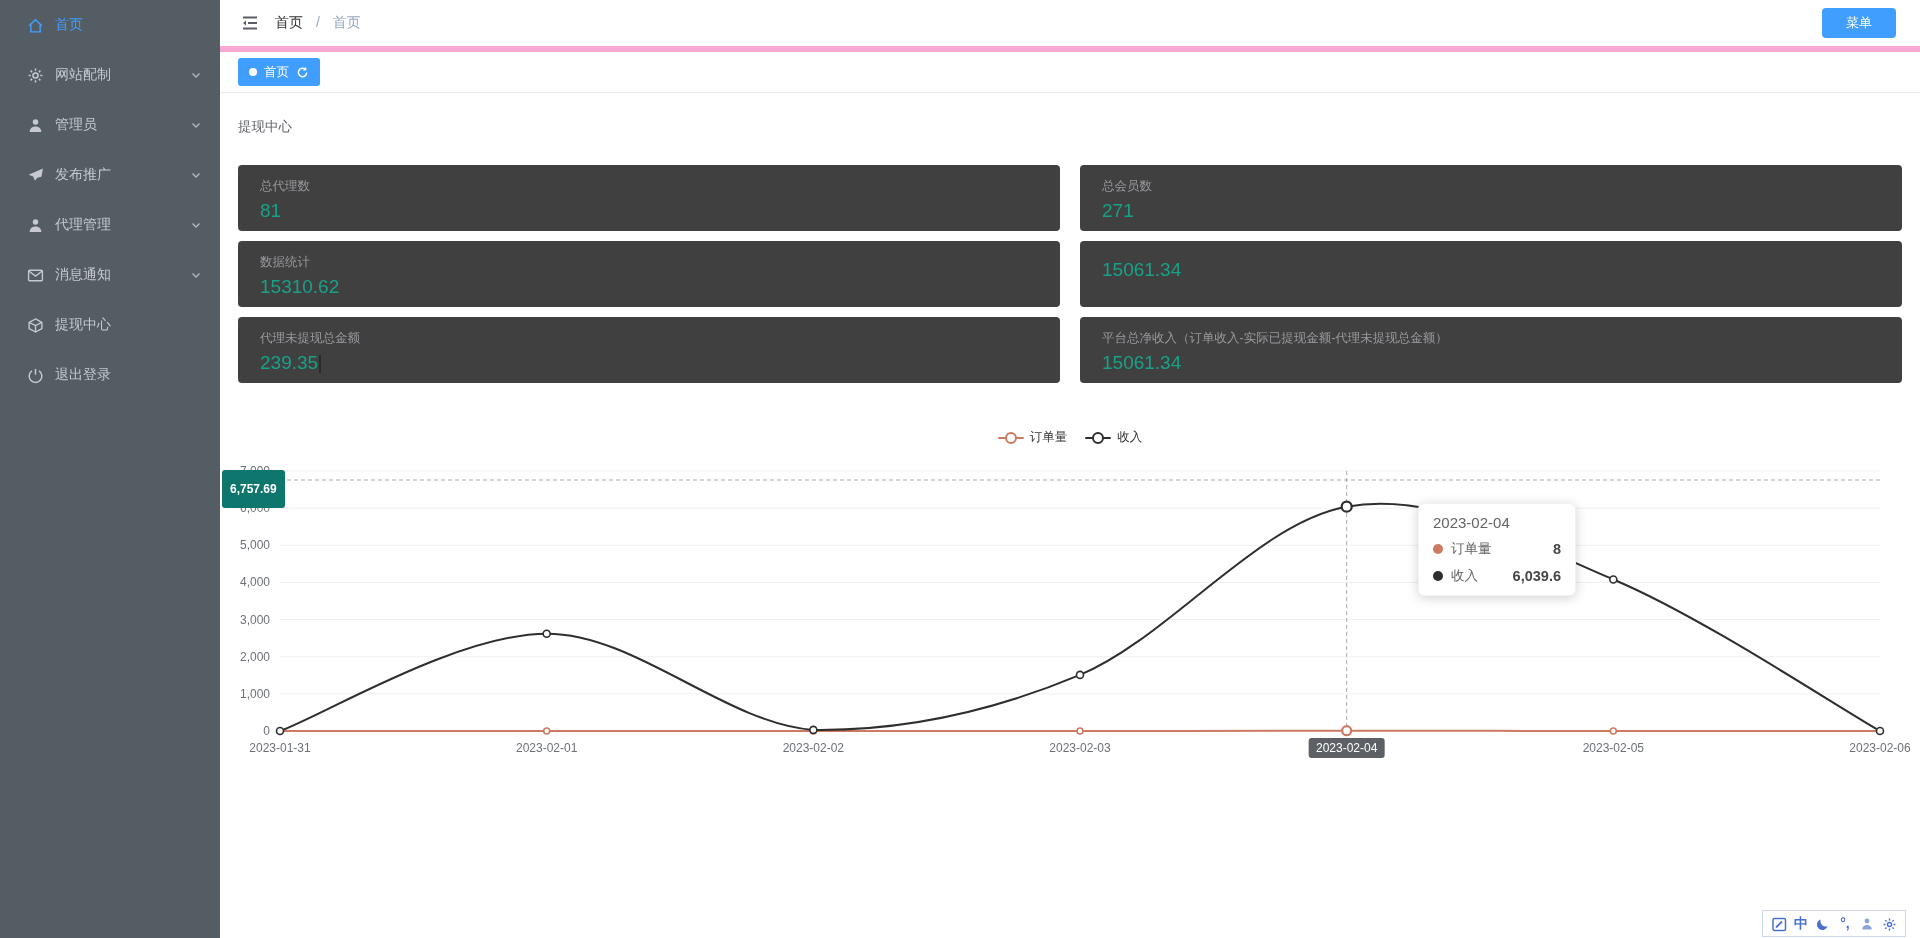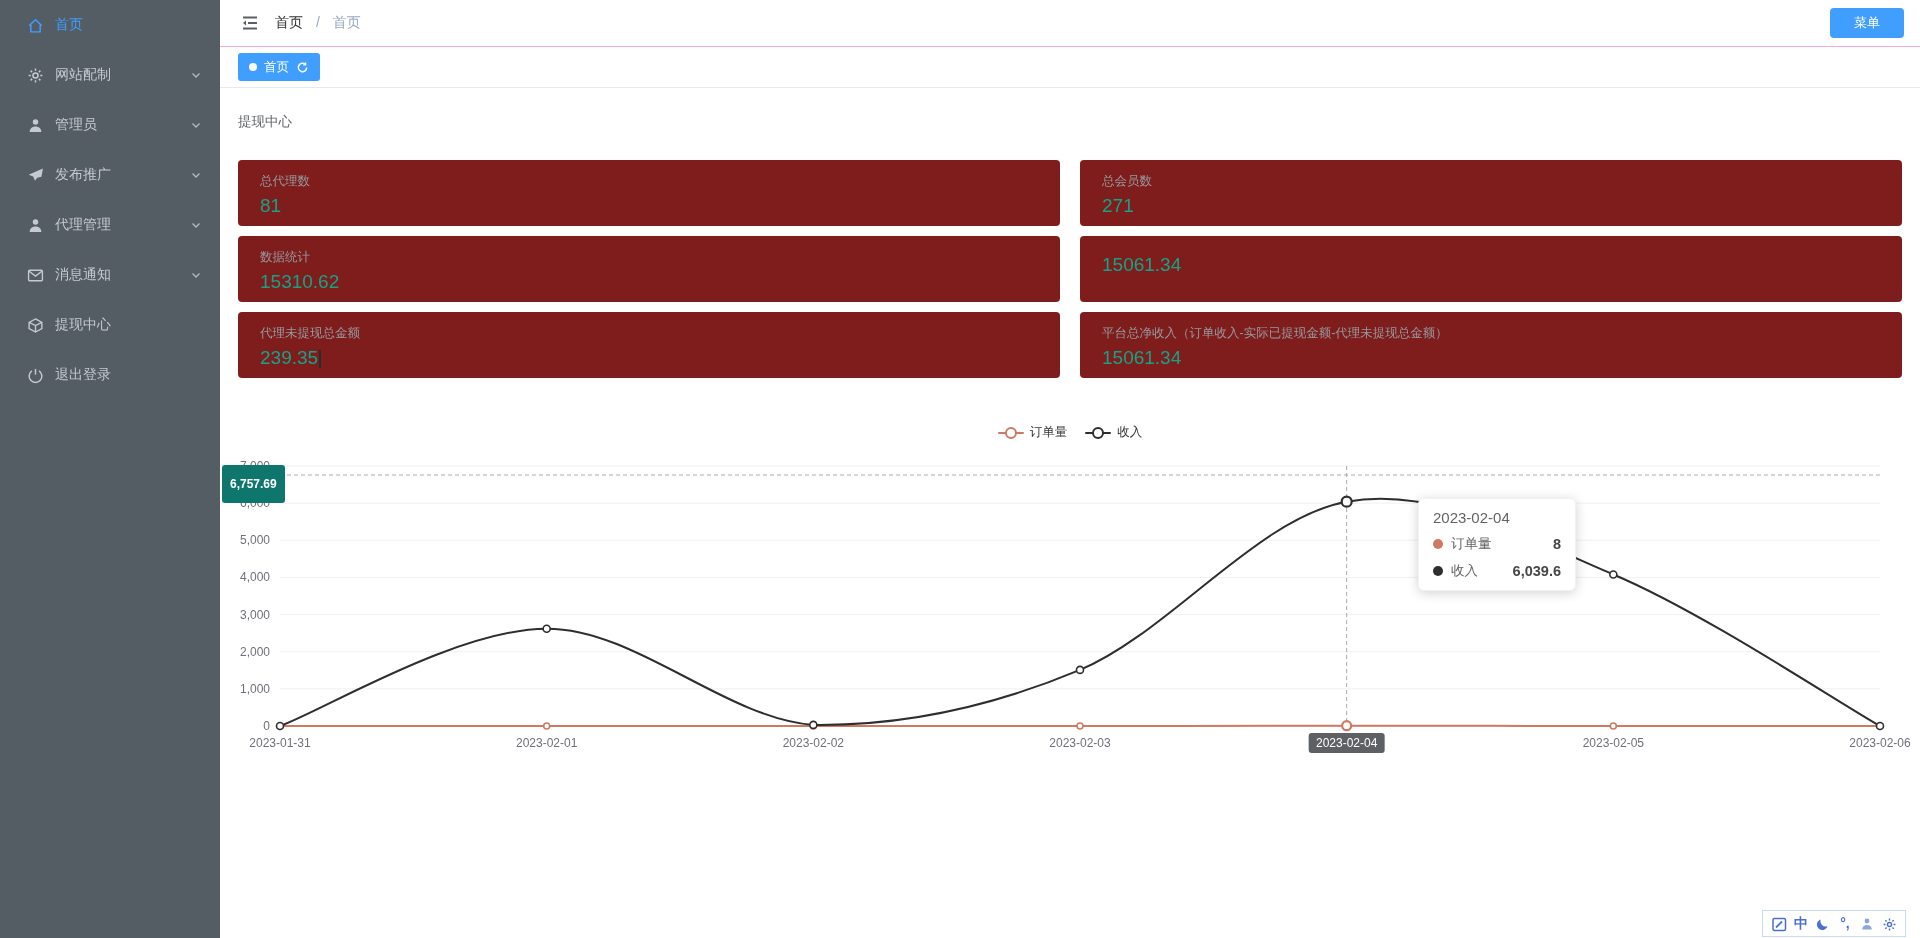--- a/index.html
+++ b/index.html
@@ -12,40 +12,40 @@
   .menu li{height:50px;display:flex;align-items:center;padding:0 18px 0 27px;
            color:#c6cad0;font-size:14px;cursor:pointer;}
   .menu li .mi{width:17px;height:17px;margin-right:11px;flex:none;}
   .menu li .lbl{flex:1;}
   .menu li.active{color:#409eff;}
   .chev{width:12px;height:12px;opacity:.85;flex:none;}
 
   
   .main{position:absolute;left:220px;top:0;right:0;bottom:0;background:#fff;}
   .topbar{height:46px;display:flex;align-items:center;padding:0 20px;
-          border-bottom:1px solid #f9a8d4;position:relative;}
+          border-bottom:6px solid #f9a8d4;position:relative;}
   .fold{width:20px;height:20px;color:#5a5e66;margin-right:15px;cursor:pointer;}
   .crumb{font-size:14px;}
   .crumb .c1{color:#303133;cursor:pointer;}
   .crumb .sep{color:#97a8be;margin:0 9px;}
   .crumb .c2{color:#97a8be;}
-  .menu-btn{position:absolute;right:16px;top:8px;min-width:56px;height:30px;background:#409eff;
+  .menu-btn{position:absolute;right:24px;top:8px;min-width:56px;height:30px;background:#409eff;
             color:#fff;border:none;border-radius:4px;font-size:13px;cursor:pointer;
             font-family:inherit;padding:0 24px;}
   .tabbar{height:40px;display:flex;align-items:center;padding:0 18px;border-bottom:1px solid #e9e9e9;}
   .tab{display:inline-flex;align-items:center;gap:7px;height:28px;padding:0 11px;background:#409eff;
        color:#fff;border-radius:3px;font-size:12.5px;cursor:pointer;}
   .tab .dot{width:8px;height:8px;border-radius:50%;background:#fff;}
   .tab svg{width:13px;height:13px;}
 
   .content{padding:0 18px;}
   .sec-title{margin-top:25px;font-size:13.5px;color:#5f6368;}
 
   .cards{margin-top:29px;display:grid;grid-template-columns:1fr 1fr;column-gap:20px;row-gap:10px;}
-  .card{height:66px;background:#7f1d1d;border-radius:4px;padding:13px 22px;box-sizing:border-box;}
+  .card{height:66px;background:#404040;border-radius:4px;padding:13px 22px;box-sizing:border-box;}
   .card .cl{font-size:12.5px;color:#97999d;}
   .card .cv{margin-top:5px;font-size:19px;color:#17a287;}
   .caret{display:inline-block;width:2px;height:18px;background:#2b2b2b;margin-left:1px;
          vertical-align:text-bottom;}
 
   
   .chart-wrap{margin-top:46px;}
   .legend{display:flex;justify-content:center;align-items:center;gap:18px;
           font-size:12.5px;color:#333;}
   .legend-item{display:flex;align-items:center;gap:6px;cursor:pointer;}

